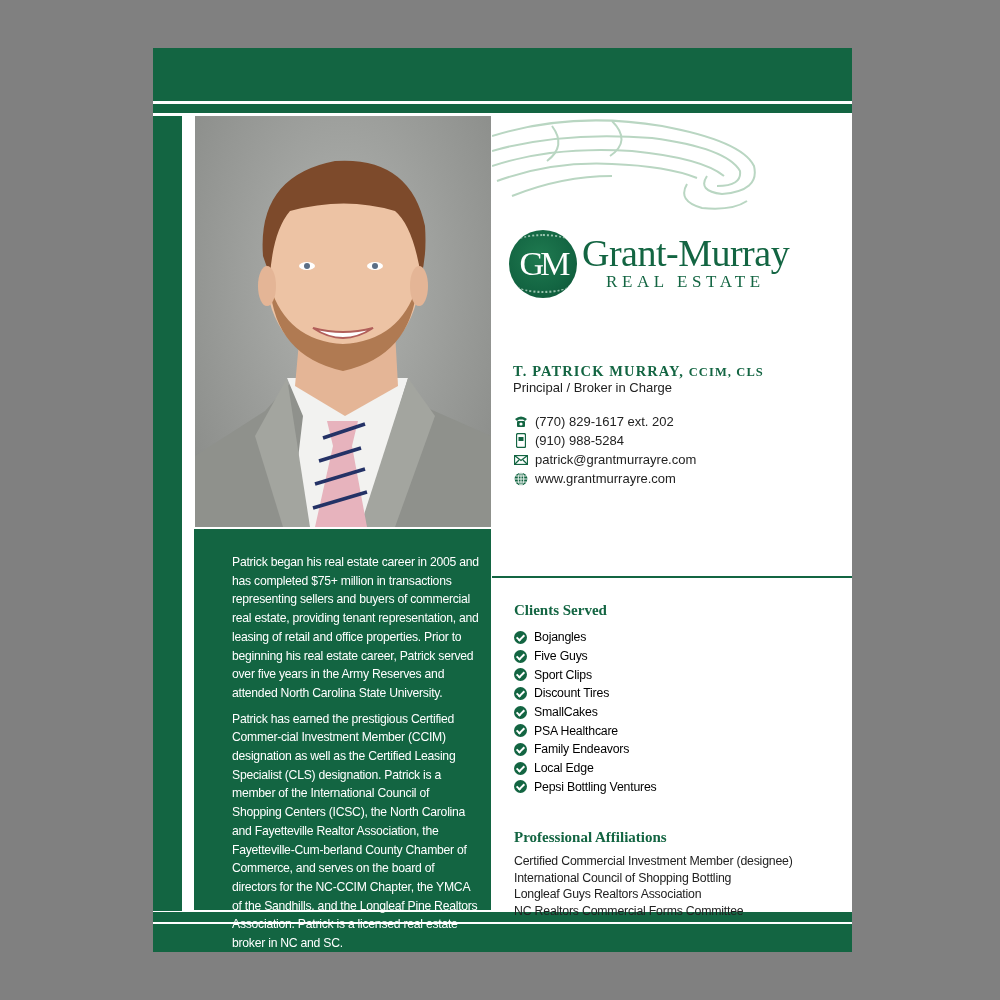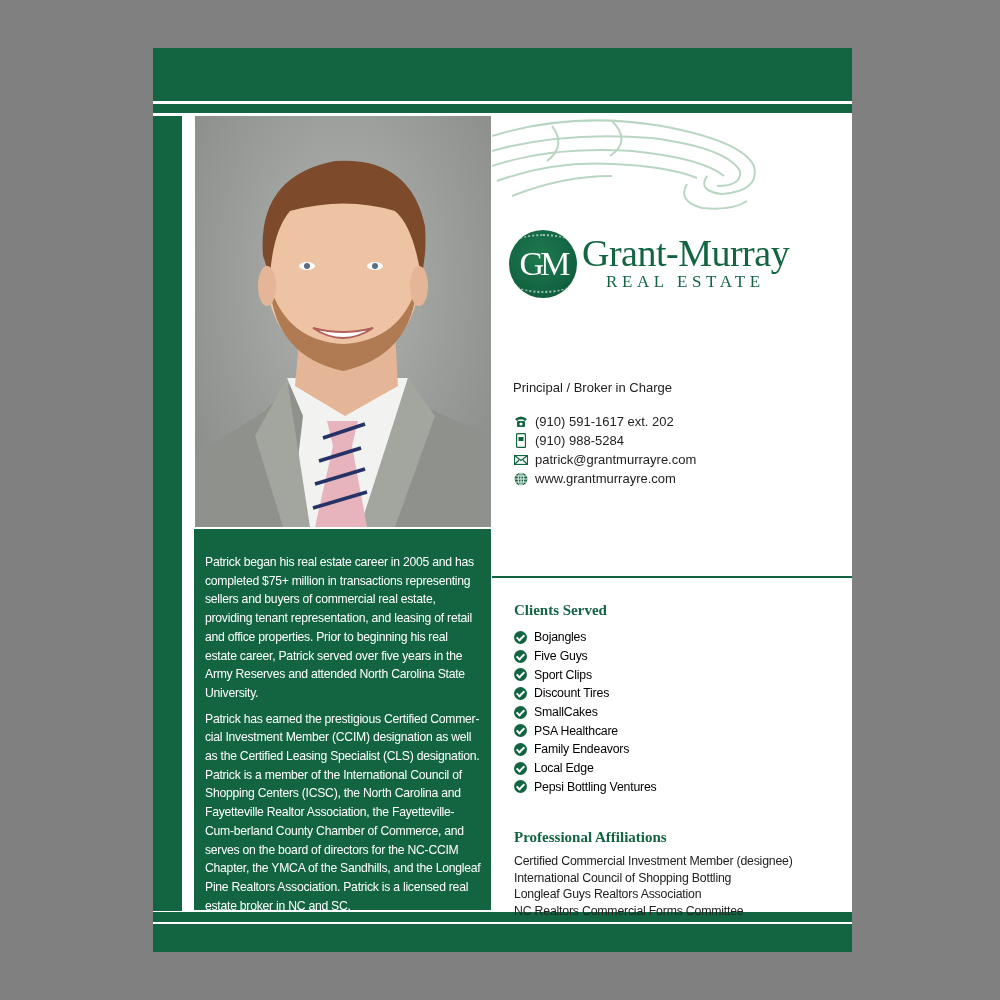--- a/index.html
+++ b/index.html
@@ -20,21 +20,21 @@
 
   
   .photo { position: absolute; left: 42px; top: 68px; width: 296px; height: 411px; overflow: hidden;
            background: radial-gradient(ellipse at 50% 40%, #b2b4b1 0%, #9a9c99 55%, #878986 100%); }
   .photo svg { display: block; }
 
   
   .bio { position: absolute; left: 41px; top: 481px; width: 297px; height: 381px; background: #136542;
          color: #ffffff; padding: 24px 10px 0 11px; font-size: 12.2px; line-height: 18.7px;
          font-family: "Liberation Sans", sans-serif; letter-spacing: -0.25px; }
-  .bio p { margin-bottom: 7px; }
+  .bio p { margin-bottom: 7px; margin-left: 27px; }
 
   
   .right { position: absolute; left: 339px; top: 68px; width: 360px; height: 795px; }
   .flourish { position: absolute; left: 0; top: 0; width: 280px; height: 95px; }
   .logo { position: absolute; left: 17px; top: 114px; width: 320px; height: 72px; }
   .logo-circle { position: absolute; left: 0; top: 0; width: 68px; height: 68px; border-radius: 50%;
                  background: radial-gradient(circle at 45% 40%, #1f7a50 0%, #136542 60%, #0d4f33 100%);
                  color: #ffffff; font-family: "Liberation Serif", serif; font-size: 34px; line-height: 68px;
                  text-align: center; letter-spacing: -4px; overflow: hidden; }
   .logo-circle::before { content: ""; position: absolute; left: 6px; top: 4px; width: 56px; height: 16px;
@@ -136,32 +136,36 @@
         <path d="M120 5 Q140 25 118 40"></path>
       </g>
     </svg>
 
     <div class="logo">
       <div class="logo-circle">GM</div>
       <div class="logo-name">Grant-Murray</div>
       <div class="logo-sub">REAL ESTATE</div>
     </div>
 
+    <div class="agent-name">
+      <span>T. PATRICK MURRAY,</span>
+      <span class="cred">CCIM, CLS</span>
+    </div>
     <div class="agent-title">Principal / Broker in Charge</div>
 
     <div class="contacts">
       <div class="contact">
         <span class="ic">
           <svg width="14" height="13" viewBox="0 0 14 13">
               <path d="M1 4 Q7 -1 13 4 L11 6 L9 4.5 L5 4.5 L3 6 Z" fill="#136542"></path>
               <rect x="3" y="6" width="8" height="6" rx="1" fill="#136542"></rect>
               <circle cx="7" cy="9" r="1.6" fill="#fff"></circle>
             </svg>
         </span>
-        <span>(910) 591-1617 ext. 202</span>
+        <span>(770) 829-1617 ext. 202</span>
       </div>
       <div class="contact">
         <span class="ic">
           <svg width="10" height="15" viewBox="0 0 10 15">
               <rect x="0.5" y="0.5" width="9" height="14" rx="1.5" fill="none" stroke="#136542" stroke-width="1.3"></rect>
               <rect x="2.5" y="4" width="5" height="4" fill="#136542"></rect>
             </svg>
         </span>
         <span>(910) 988-5284</span>
       </div>

